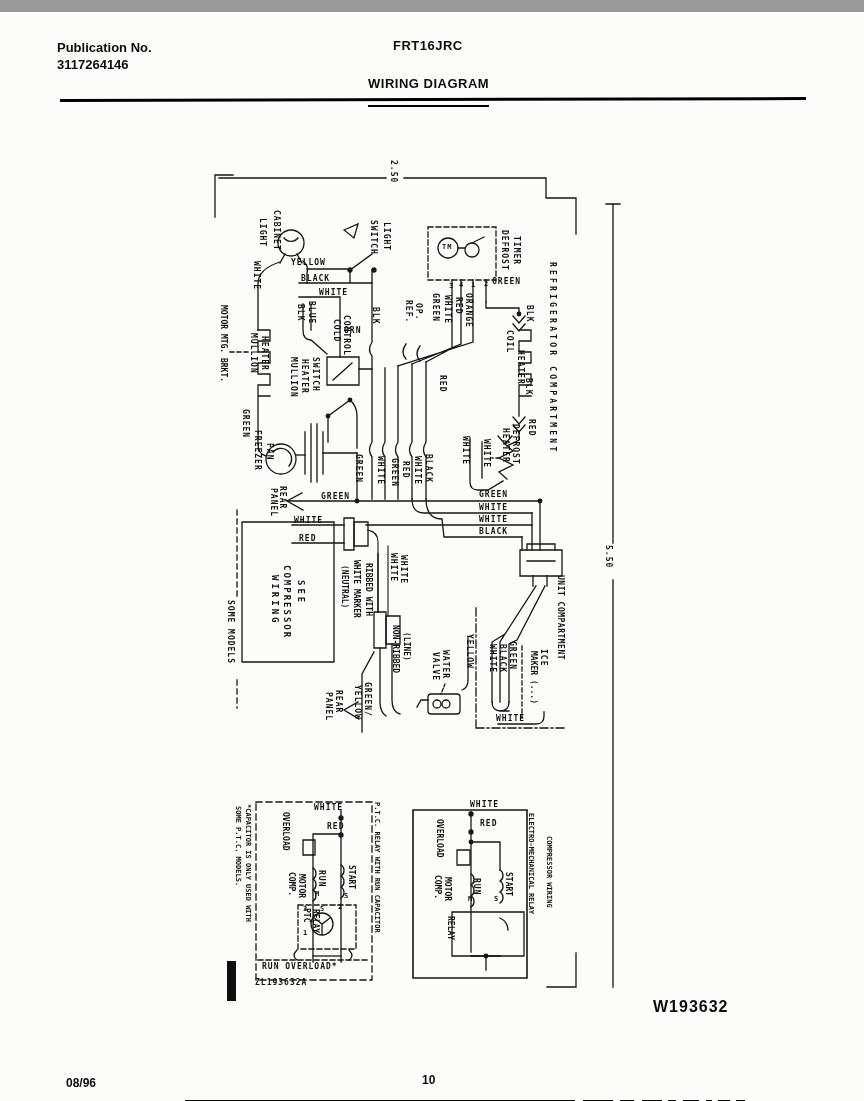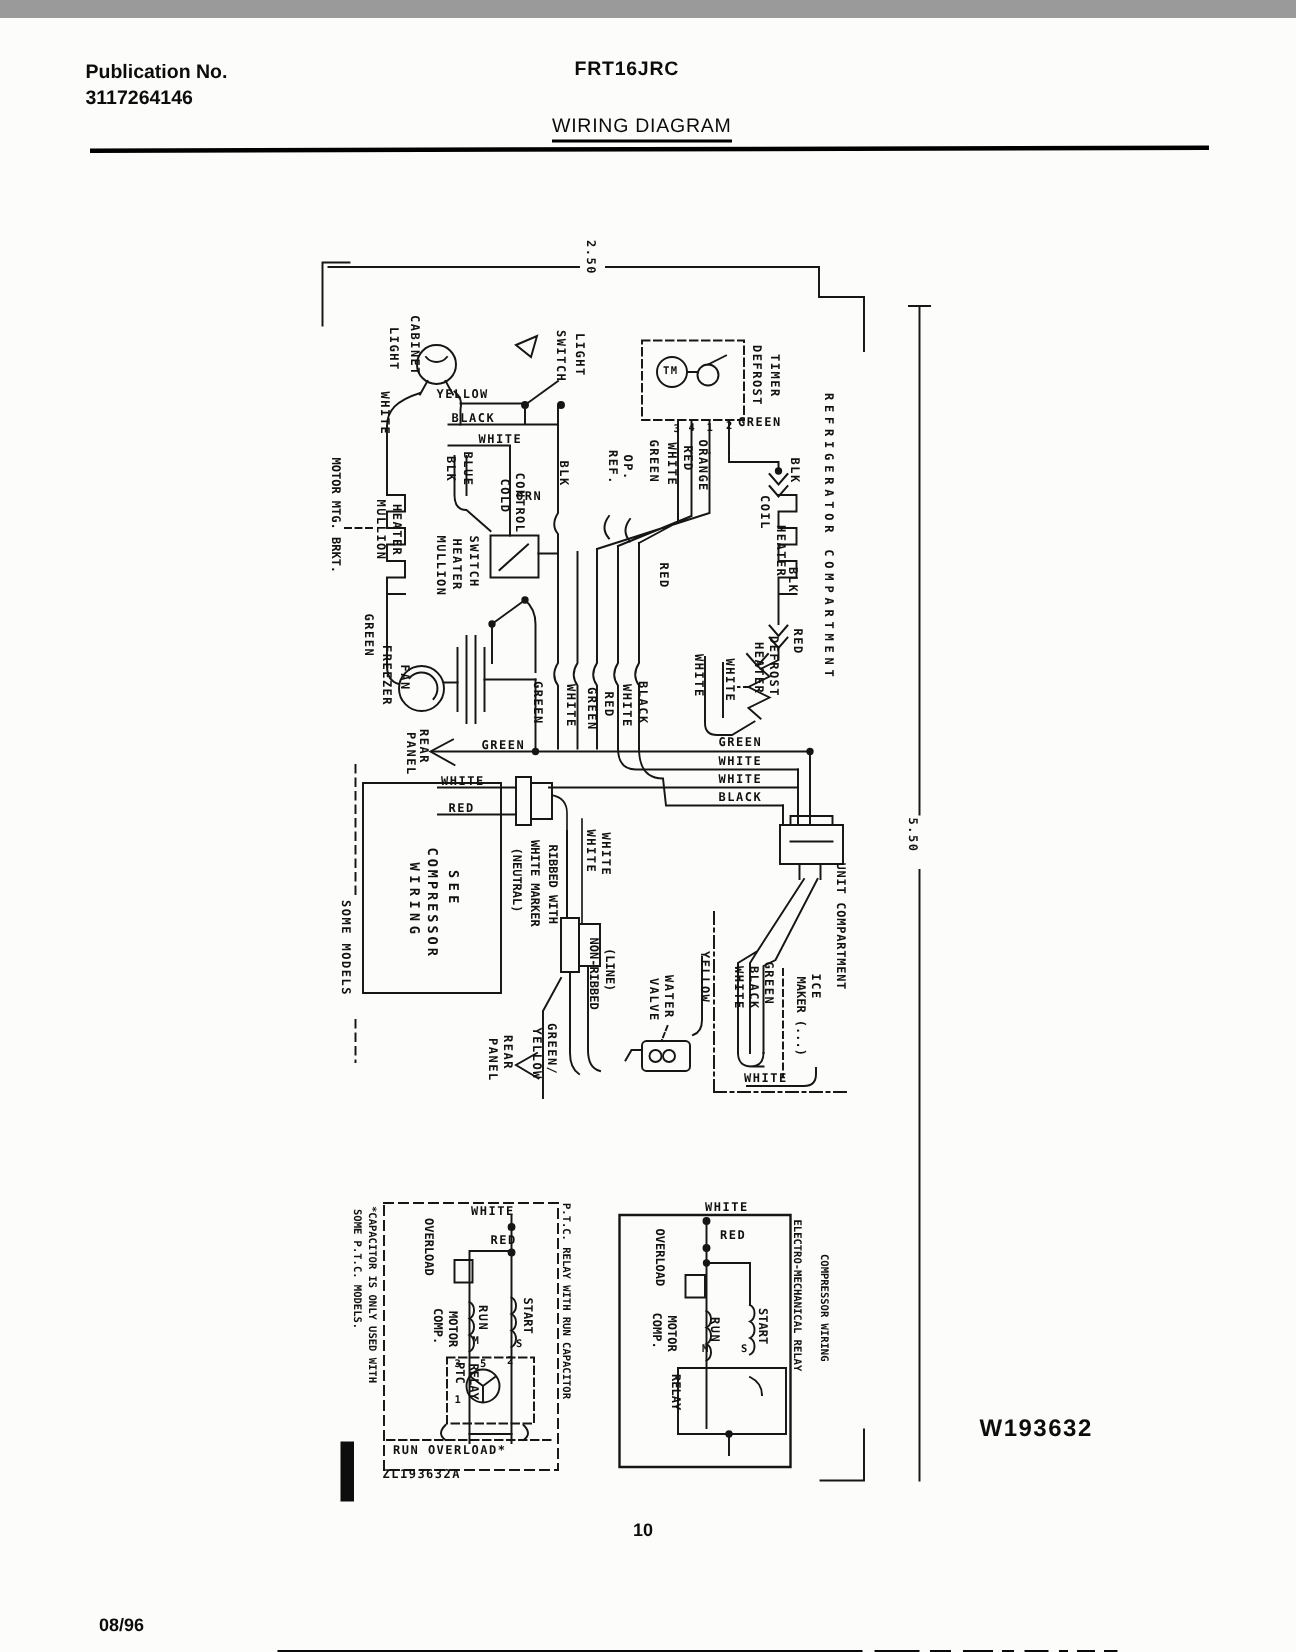--- a/index.html
+++ b/index.html
@@ -1,32 +1,32 @@
 <!DOCTYPE html>
 <html><head>
 <meta charset="utf-8">
 <style>
   html,body{margin:0;padding:0;background:#9a9a9a}
   .page{position:relative;width:864px;height:1101px;margin:12px auto;background:#fcfcfa;
         font-family:"Liberation Sans",sans-serif;color:#0c0c0c;overflow:hidden}
   
   .pub{position:absolute;left:57px;top:28px;font-size:13px;font-weight:bold;line-height:1.3}
-  .model{position:absolute;left:383px;top:26px;font-size:13px;font-weight:bold;letter-spacing:.5px}
-  .title{position:absolute;left:368px;top:64px;font-size:13px;font-weight:normal;
-         border-bottom:2px solid #000;padding-bottom:2px;letter-spacing:.5px}
+  .model{position:absolute;left:393px;top:26px;font-size:13px;font-weight:bold;letter-spacing:.5px}
+  .title{position:absolute;left:368px;top:64px;font-size:13px;font-weight:bold;
+         border-bottom:2px solid #000;padding-bottom:14px;letter-spacing:.5px}
   .rule{position:absolute;left:60px;top:86px;width:746px;height:3px;background:#000;
         transform:rotate(-.15deg)}
   
   .dl{position:absolute;font-family:"DejaVu Sans Mono","Liberation Mono",monospace;
       font-weight:bold;font-size:8px;letter-spacing:1px;line-height:1;white-space:pre;color:#111}
   .lv{writing-mode:vertical-rl;text-orientation:mixed}
   
   .date{position:absolute;left:66px;top:1064px;font-size:12px;font-weight:bold}
-  .pgnum{position:absolute;left:422px;top:1001px;font-size:12px;font-weight:bold}
-  .wnum{position:absolute;left:653px;top:932px;font-size:16px;font-weight:bold;letter-spacing:1px}
+  .pgnum{position:absolute;left:422px;top:1061px;font-size:12px;font-weight:bold}
+  .wnum{position:absolute;left:653px;top:986px;font-size:16px;font-weight:bold;letter-spacing:1px}
   .bar{position:absolute;top:1088px;height:9px;background:#0a0a0a}
   svg{position:absolute;left:0;top:0}
   svg path, svg rect, svg circle, svg line{vector-effect:non-scaling-stroke}
 </style>
 </head>
 <body>
 
 <div class="page">
 
   <div class="pub">

